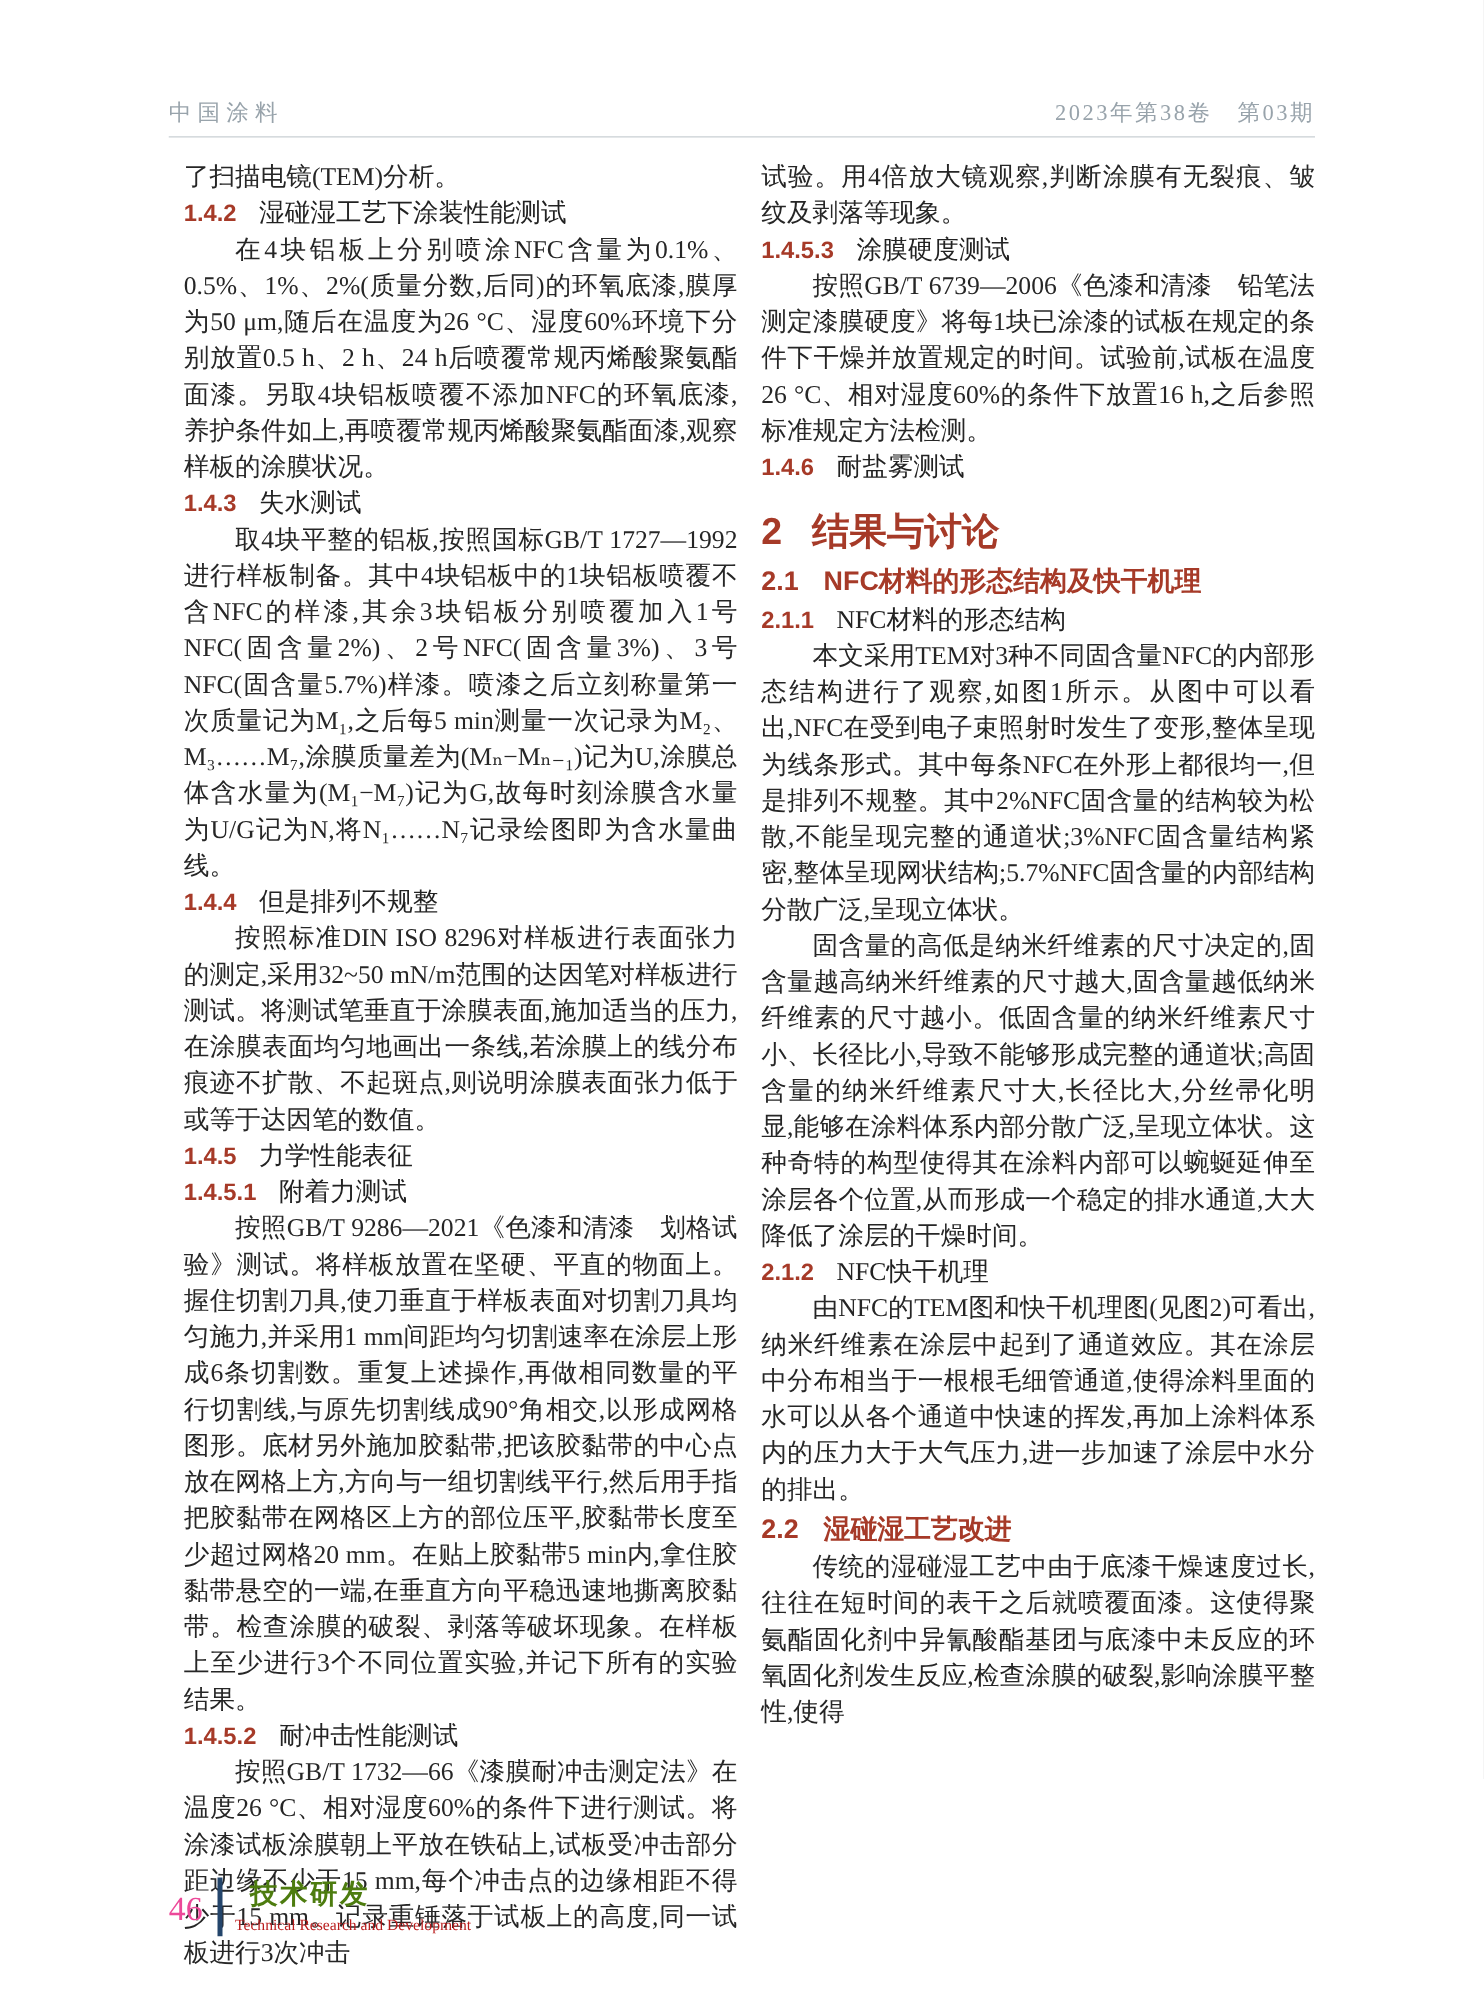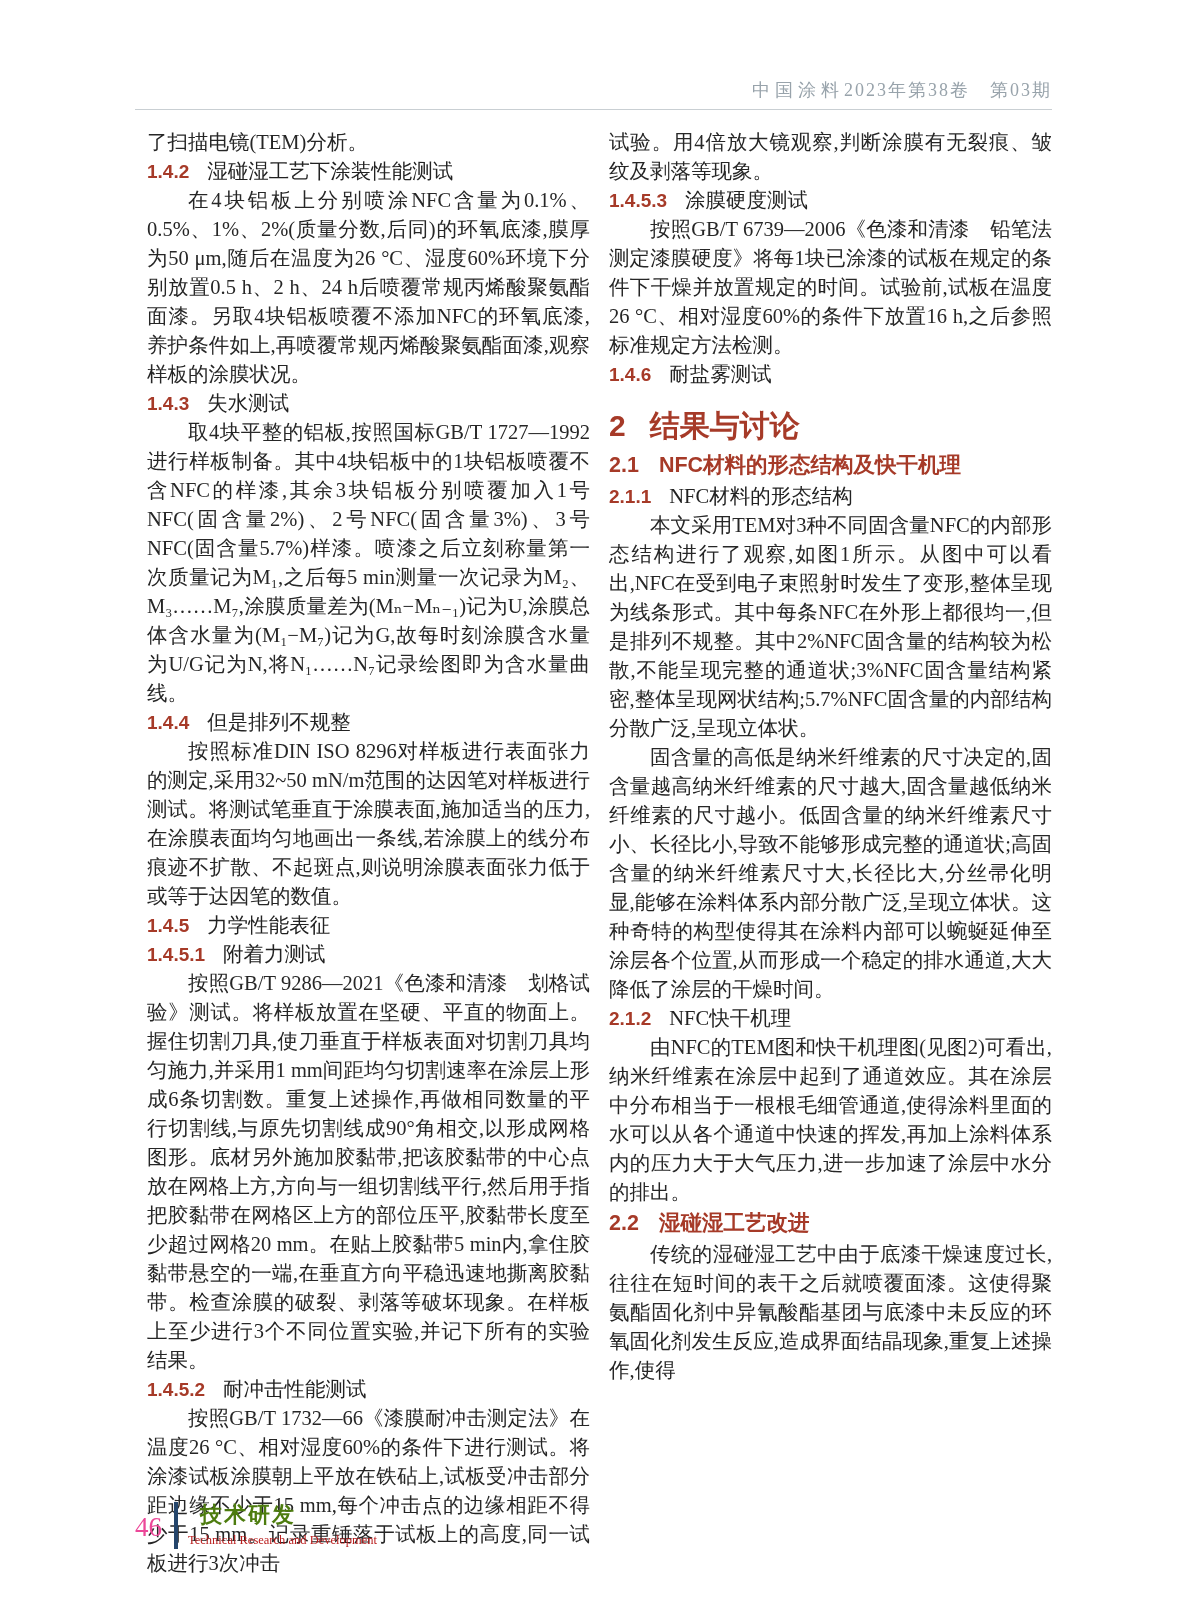--- a/index.html
+++ b/index.html
@@ -5,21 +5,21 @@
   html,body { margin:0; padding:0; background:#e8e8e8; }
   .page {
     position:relative; width:1187px; height:1600px; margin:0 auto;
     background:#ffffff; overflow:hidden;
     font-family:"Liberation Serif","DejaVu Serif",serif;
     color:#262626;
   }
   
   .page-header {
     position:absolute; left:135px; top:78px; width:917px;
-    display:flex; justify-content:flex-end; align-items:baseline;
+    display:flex; justify-content:space-between; align-items:baseline;
     color:#98a3ab; font-size:18px;
   }
   .journal-name { letter-spacing:5px; }
   .issue-info  { letter-spacing:2px; }
   .header-rule {
     position:absolute; left:135px; top:109px; width:917px; height:1px;
     background:#c9cfd3;
   }
   
   .col { position:absolute; top:128px; width:443px; }
@@ -101,21 +101,21 @@
         <p class="par">按照GB/T 6739—2006《色漆和清漆　铅笔法测定漆膜硬度》将每1块已涂漆的试板在规定的条件下干燥并放置规定的时间。试验前,试板在温度26 °C、相对湿度60%的条件下放置16 h,之后参照标准规定方法检测。</p>
         <div class="h3"><span class="num">1.4.6</span><span class="title">耐盐雾测试</span></div>
         <div class="h1"><span class="num">2</span><span class="title">结果与讨论</span></div>
         <div class="h2"><span class="num">2.1</span><span class="title">NFC材料的形态结构及快干机理</span></div>
         <div class="h3"><span class="num">2.1.1</span><span class="title">NFC材料的形态结构</span></div>
         <p class="par">本文采用TEM对3种不同固含量NFC的内部形态结构进行了观察,如图1所示。从图中可以看出,NFC在受到电子束照射时发生了变形,整体呈现为线条形式。其中每条NFC在外形上都很均一,但是排列不规整。其中2%NFC固含量的结构较为松散,不能呈现完整的通道状;3%NFC固含量结构紧密,整体呈现网状结构;5.7%NFC固含量的内部结构分散广泛,呈现立体状。</p>
         <p class="par">固含量的高低是纳米纤维素的尺寸决定的,固含量越高纳米纤维素的尺寸越大,固含量越低纳米纤维素的尺寸越小。低固含量的纳米纤维素尺寸小、长径比小,导致不能够形成完整的通道状;高固含量的纳米纤维素尺寸大,长径比大,分丝帚化明显,能够在涂料体系内部分散广泛,呈现立体状。这种奇特的构型使得其在涂料内部可以蜿蜒延伸至涂层各个位置,从而形成一个稳定的排水通道,大大降低了涂层的干燥时间。</p>
         <div class="h3"><span class="num">2.1.2</span><span class="title">NFC快干机理</span></div>
         <p class="par">由NFC的TEM图和快干机理图(见图2)可看出,纳米纤维素在涂层中起到了通道效应。其在涂层中分布相当于一根根毛细管通道,使得涂料里面的水可以从各个通道中快速的挥发,再加上涂料体系内的压力大于大气压力,进一步加速了涂层中水分的排出。</p>
         <div class="h2"><span class="num">2.2</span><span class="title">湿碰湿工艺改进</span></div>
-        <p class="par">传统的湿碰湿工艺中由于底漆干燥速度过长,往往在短时间的表干之后就喷覆面漆。这使得聚氨酯固化剂中异氰酸酯基团与底漆中未反应的环氧固化剂发生反应,造成界面结晶现象,重复上述操作,使得</p>
+        <p class="par">传统的湿碰湿工艺中由于底漆干燥速度过长,往往在短时间的表干之后就喷覆面漆。这使得聚氨酯固化剂中异氰酸酯基团与底漆中未反应的环氧固化剂发生反应,检查涂膜的破裂,影响涂膜平整性,使得</p>
       </section>
   </main>
 
   <footer class="page-footer">
     <span class="page-number">46</span>
     <div class="footer-divider"></div>
     <div>
       <div class="footer-section-cn">技术研发</div>
       <div class="footer-section-en">Technical Research and Development</div>
     </div>

